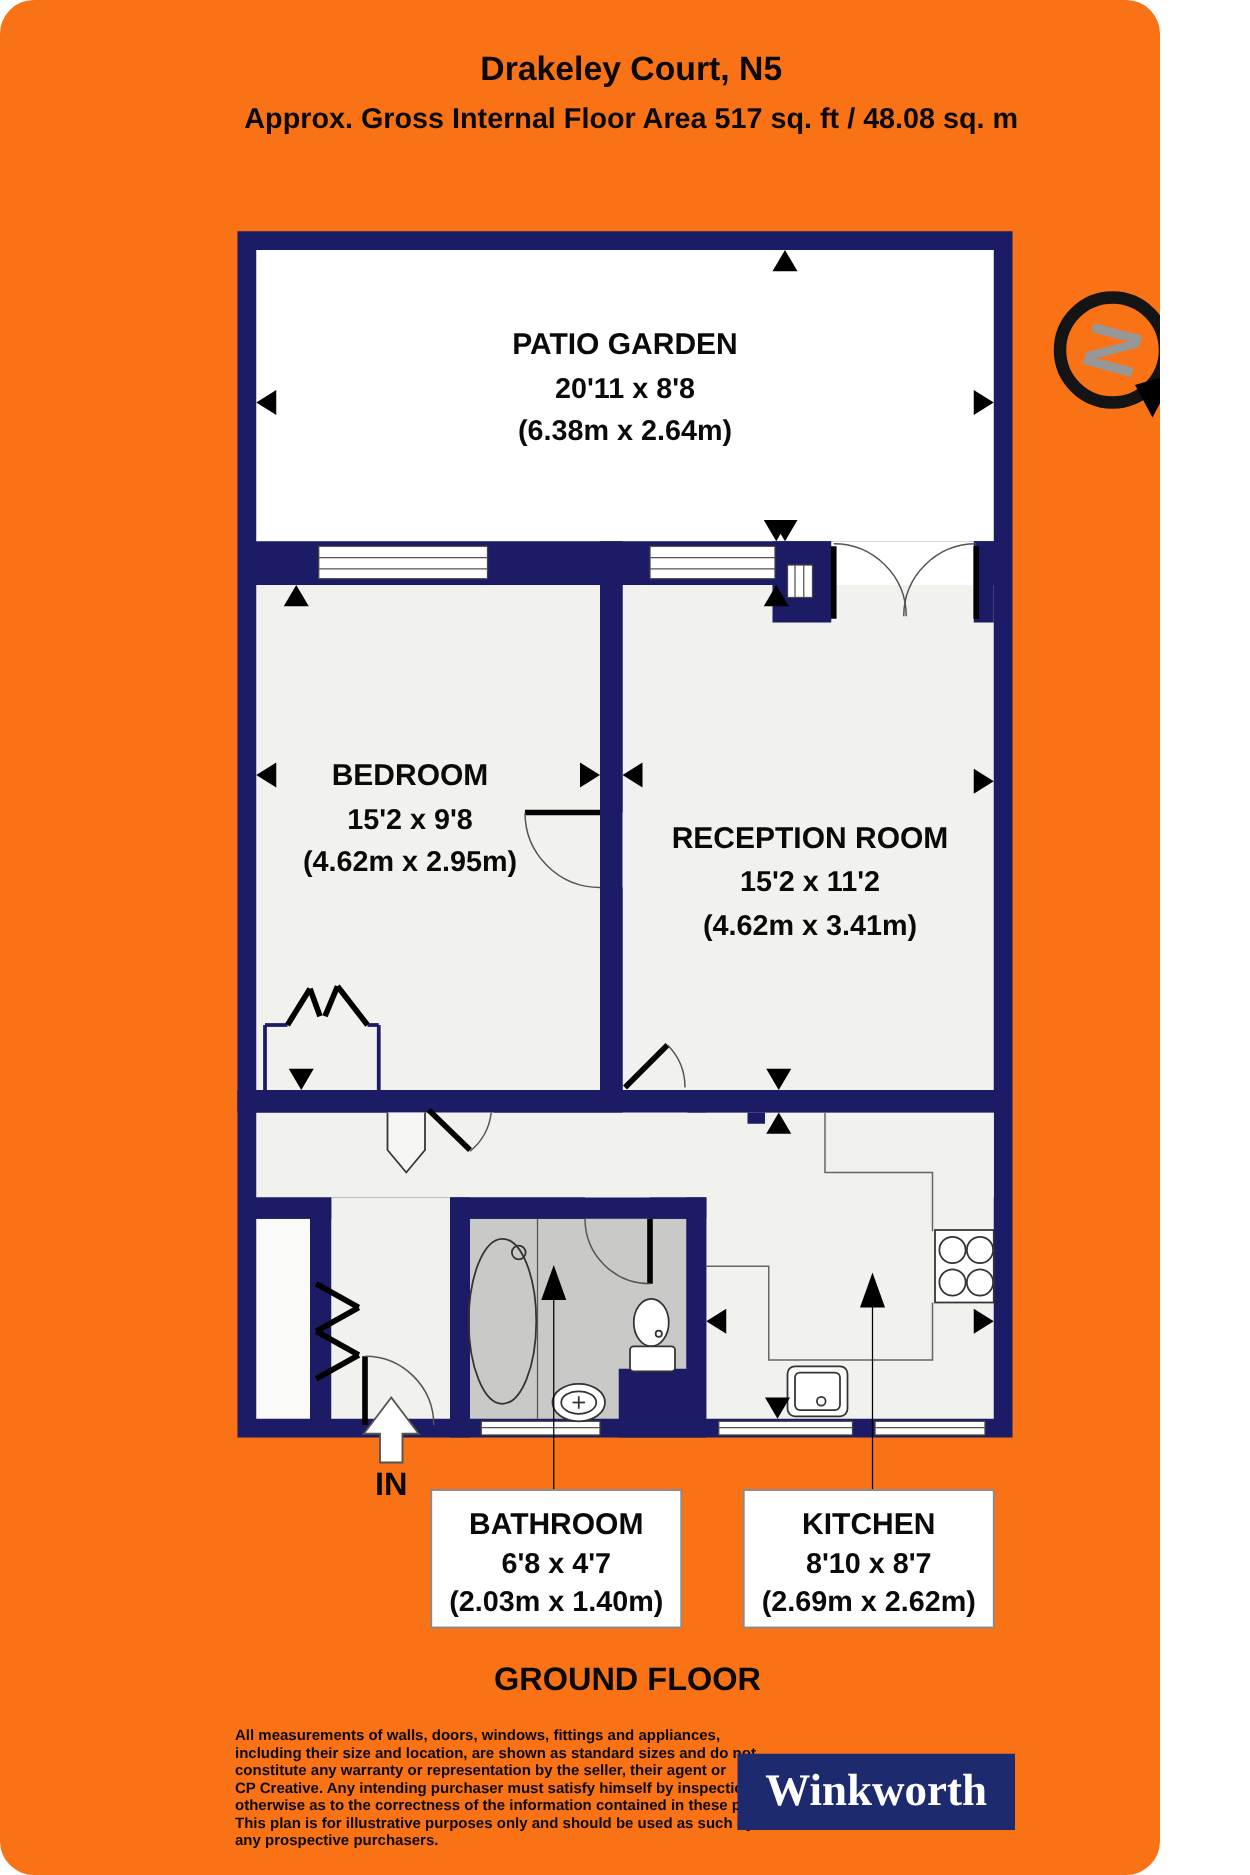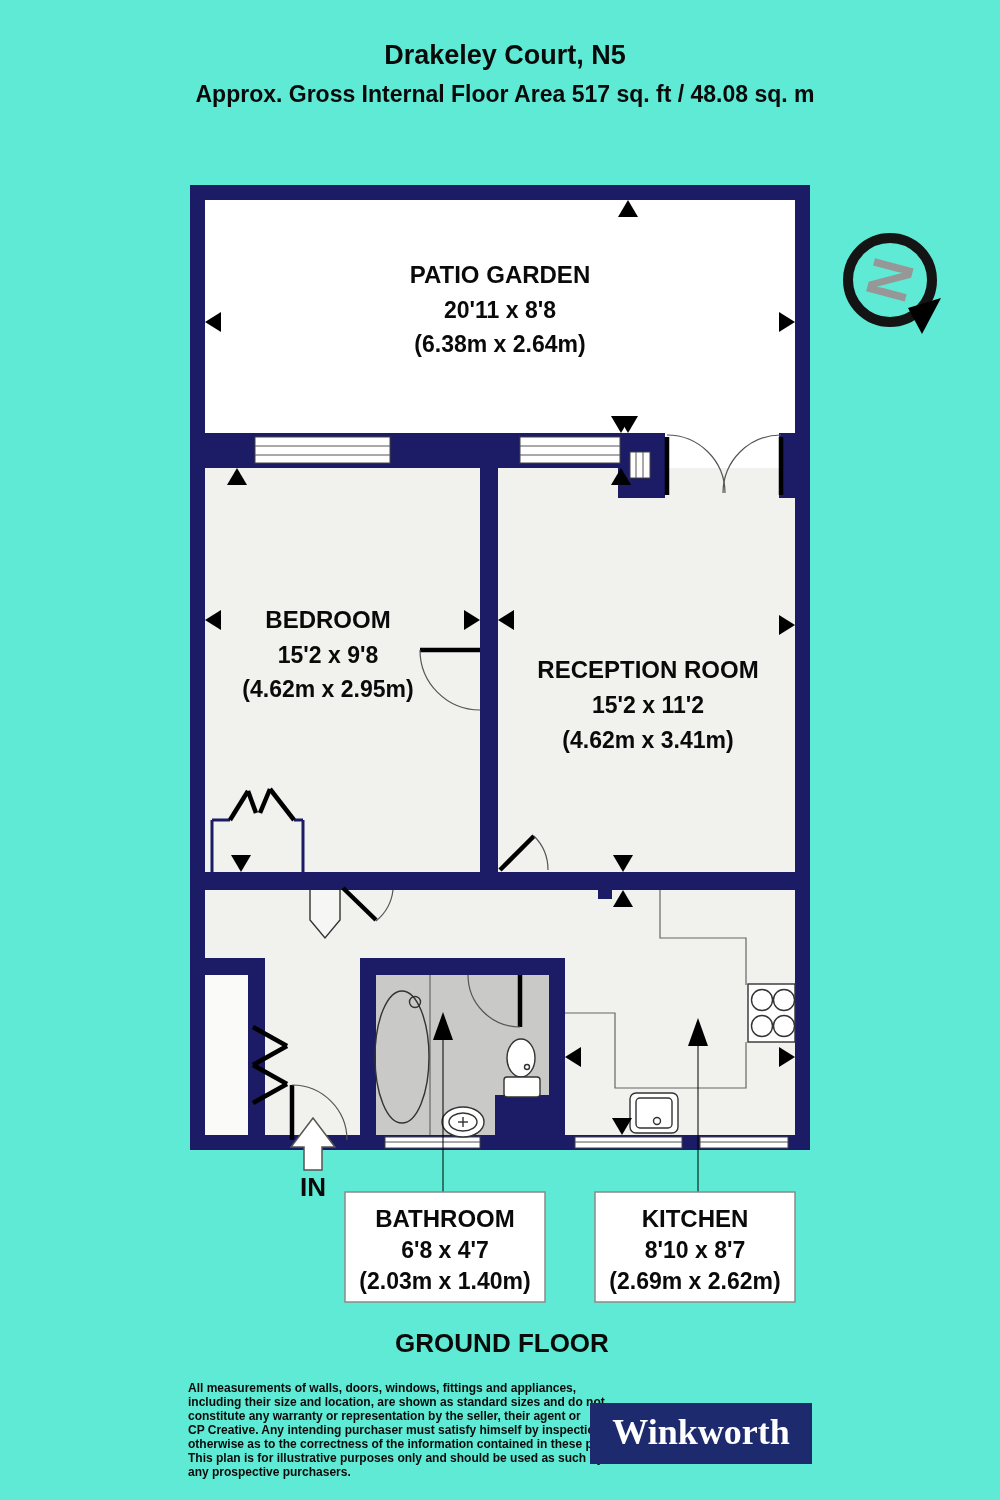--- a/index.html
+++ b/index.html
@@ -1,16 +1,16 @@
 <!DOCTYPE html>
 <html><head>
 <meta charset="utf-8">
 <style>
   html,body{margin:0;padding:0;background:#fff;}
-  .page{position:relative;width:1000px;height:1500px;background:#5eead4;overflow:hidden;}
+  .page{position:relative;width:928px;height:1500px;background:#f97316;overflow:hidden;border-radius:27px;}
   svg{position:absolute;left:0;top:0;}
   text{font-family:"Liberation Sans","DejaVu Sans",sans-serif;fill:#0a0a0a;}
   .hdr{font-size:27px;font-weight:bold;text-anchor:middle;}
   .sub{font-size:23px;font-weight:bold;text-anchor:middle;}
   .room-name{font-size:24px;font-weight:bold;text-anchor:middle;}
   .room-dim{font-size:23px;font-weight:bold;text-anchor:middle;}
   .floor-lbl{font-size:26px;font-weight:bold;text-anchor:middle;}
   .in-lbl{font-size:26px;font-weight:bold;text-anchor:middle;}
   .disc{font-size:12px;font-weight:bold;}
   .brand-txt{font-family:"Liberation Serif","DejaVu Serif",serif;font-size:36px;font-weight:bold;fill:#ffffff;text-anchor:middle;}

